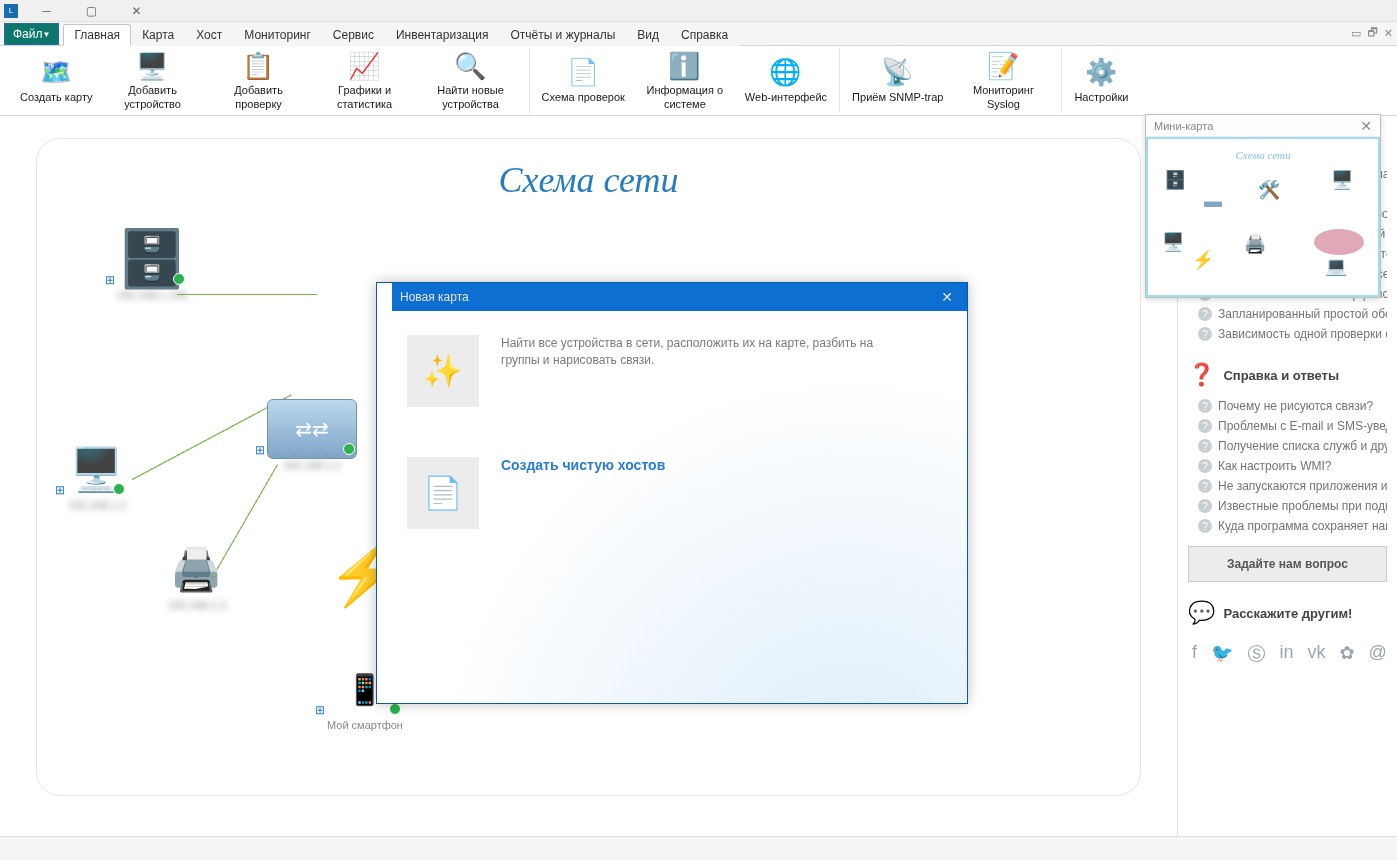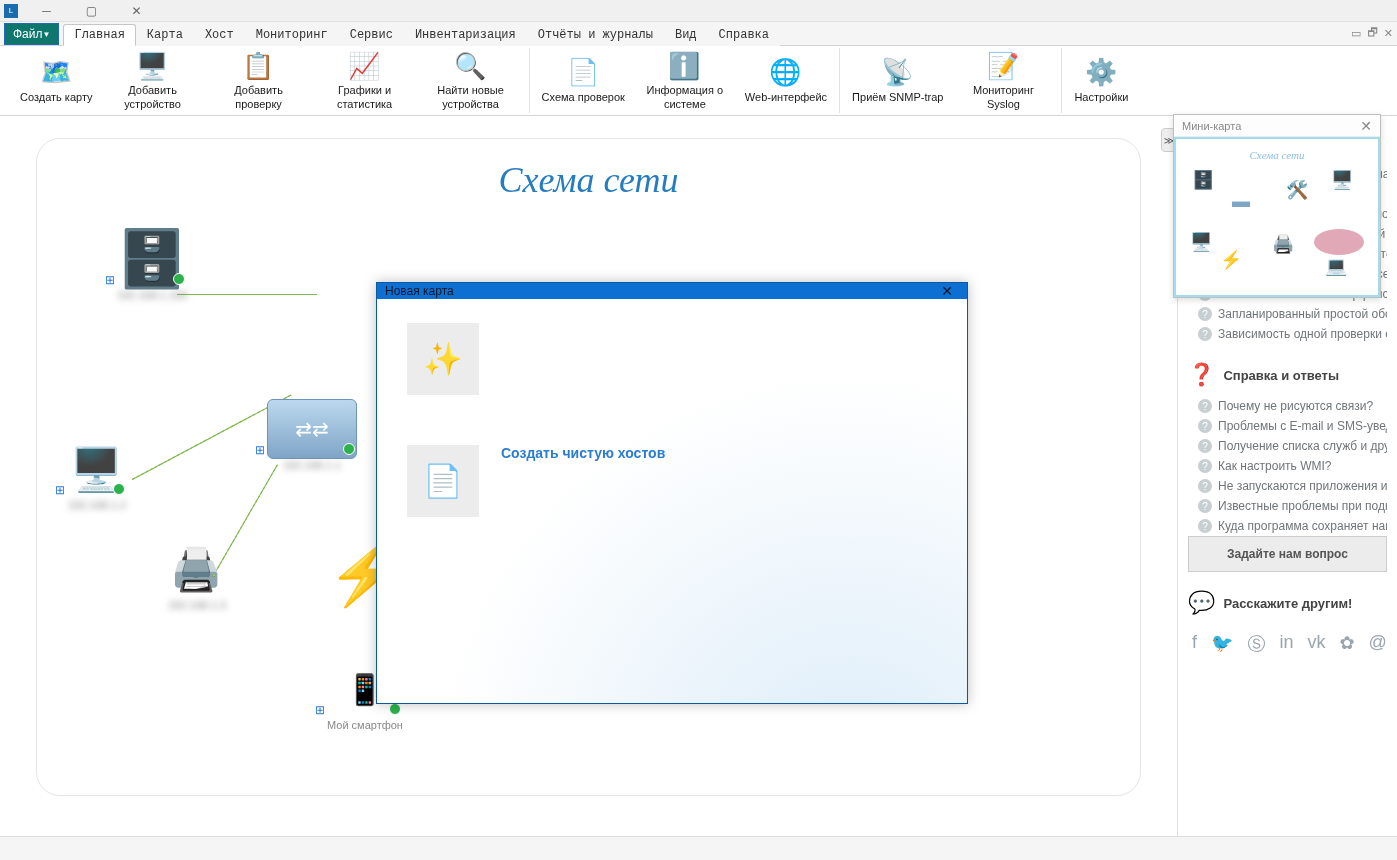--- a/index.html
+++ b/index.html
@@ -10,21 +10,21 @@
 .titlebar { height: 22px; background: #f0f0f0; display: flex; align-items: center; padding: 0 4px; border-bottom: 1px solid #e0e0e0; }
 .titlebar-icon { width: 14px; height: 14px; background: #1a6caf; margin-right: 6px; display: inline-flex; align-items: center; justify-content: center; color: #fff; font-size: 8px; }
 .titlebar-text { color: #6a6a6a; font-size: 12px; flex: 1; }
 .titlebar-controls { display: flex; }
 .titlebar-btn { width: 45px; height: 22px; display: flex; align-items: center; justify-content: center; color: #666; cursor: pointer; }
 
 
 .menubar { height: 24px; background: #f5f5f5; display: flex; align-items: stretch; border-bottom: 1px solid #d5d5d5; padding-left: 4px; position: relative; }
 .file-btn { background: #0f766e; color: #fff; padding: 0 8px; display: flex; align-items: center; font-size: 12px; cursor: pointer; border: 1px solid #2268b8; margin: 1px 4px 0 0; height: 22px; }
 .file-btn .caret { font-size: 8px; }
-.menutab { padding: 5px 10px; border: 1px solid transparent; display: flex; align-items: center; cursor: pointer; color: #333; background: #f5f5f5; border-top-left-radius: 3px; border-top-right-radius: 3px; margin-top: 2px; height: 22px; font-size: 12px; font-family: Liberation Mono, monospace; }
+.menutab { padding: 5px 10px; border: 1px solid transparent; display: flex; align-items: center; cursor: pointer; color: #333; background: #f5f5f5; border-top-left-radius: 3px; border-top-right-radius: 3px; margin-top: 2px; height: 22px; font-size: 12px; }
 .menutab.active { background: #fff; border: 1px solid #c5c5c5; border-bottom-color: #fff; font-weight: 500; }
 .menubar-right { position: absolute; right: 4px; top: 2px; display: flex; gap: 6px; align-items: center; color: #888; font-size: 11px; }
 .menubar-right span { cursor: pointer; }
 
 
 .ribbon { background: #fff; height: 70px; display: flex; align-items: stretch; border-bottom: 1px solid #d5d5d5; padding: 2px 8px; }
 .ribbon-group { display: flex; align-items: center; gap: 2px; border-right: 1px solid #e3e3e3; padding: 0 6px; }
 .ribbon-group:last-child { border-right: none; }
 .ribbon-btn { display: flex; flex-direction: column; align-items: center; justify-content: center; padding: 2px 6px; min-width: 64px; cursor: pointer; text-align: center; color: #1a1a1a; font-size: 11px; line-height: 1.2; height: 66px; border-radius: 3px; }
 .ribbon-icon { width: 32px; height: 32px; margin-bottom: 2px; display: flex; align-items: center; justify-content: center; font-size: 26px; }
@@ -32,48 +32,48 @@
 
 
 .main { flex: 1; display: flex; background: #fff; overflow: hidden; }
 .canvas { flex: 1; position: relative; background: #fff; }
 .side-collapse { position: absolute; right: 0; top: 12px; width: 16px; height: 24px; background: #eee; border: 1px solid #ccc; display:flex; align-items:center; justify-content:center; color:#555; font-size:10px; cursor:pointer; border-radius:4px 0 0 4px; }
 .sidebar { width: 220px; border-left: 1px solid #e0e0e0; padding: 8px 10px; color: #666; overflow-y: auto; font-size: 12px; }
 .sidebar h3 { font-size: 13px; color: #444; font-weight: 700; margin: 6px 0 8px; display: flex; align-items: center; gap: 8px; }
 .sidebar-icon-big { color: #7fb6d6; font-size: 22px; }
 .sidebar .link-row { display: flex; align-items: center; gap: 6px; padding: 3px 0 3px 10px; cursor: pointer; color: #707579; white-space: nowrap; overflow: hidden; text-overflow: ellipsis; }
 .sidebar .link-row::before { content: "?"; width: 14px; height: 14px; border-radius: 50%; background: #c8cfd3; color: #fff; font-size: 10px; display: inline-flex; align-items: center; justify-content: center; flex-shrink: 0; }
-.sidebar-btn { display: block; width: 100%; padding: 10px; background: #ececec; border: 1px solid #ccc; color: #555; font-weight: 600; cursor: pointer; text-align: center; font-size: 12px; }
+.sidebar-btn { display: block; width: 100%; padding: 10px; background: #ececec; border: 1px solid #ccc; color: #555; font-weight: 600; cursor: pointer; text-align: center; margin-top: 10px; font-size: 12px; }
 .social-row { display: flex; gap: 14px; padding: 8px 4px 0; color: #9aa5ad; font-size: 18px; }
 .social-row span { cursor: pointer; }
 
 
 .net-area { position: absolute; left: 36px; top: 22px; right: 36px; bottom: 40px; border: 1px solid #e5e5e5; border-radius: 24px; padding: 20px; }
 .net-title { text-align: center; color: #267cc1; font-family: "Segoe Script", cursive; font-size: 36px; font-style: italic; margin-top: 0; }
 .device { position: absolute; display: flex; flex-direction: column; align-items: center; font-size: 11px; color: #888; }
 .device .dev-icon { width: 60px; height: 60px; display: flex; align-items: center; justify-content: center; font-size: 42px; }
 .device .win { position: absolute; left: -12px; bottom: 14px; width: 14px; height: 14px; color: #2b7cd3; font-size: 12px; }
 .device .status { position: absolute; right: 2px; bottom: 16px; width: 12px; height: 12px; border-radius: 50%; background: #2bb24c; border: 1px solid #fff; }
 .blur { filter: blur(3px); }
 .line { position: absolute; background: #7fb84c; height: 1px; transform-origin: 0 0; border-top: 1px dashed #7fb84c; }
 .lightning { position: absolute; color: #ffd400; font-size: 60px; -webkit-text-stroke: 1px #333; }
 
 
 .dialog { position: absolute; left: 376px; top: 282px; width: 592px; height: 422px; background: #fff; border: 1px solid #0c59a3; box-shadow: 0 0 12px rgba(0,0,0,.25); background-image: radial-gradient(circle at 80% 120%, rgba(60,150,220,.18), transparent 60%); }
-.dialog-titlebar { height: 16px; background: #0c6fd1; color: #0f172a; display: flex; align-items: center; padding: 0 8px; font-size: 12px; }
+.dialog-titlebar { height: 28px; background: #0c6fd1; color: #e5e5e5; display: flex; align-items: center; padding: 0 8px; font-size: 12px; margin-left: 15px; }
 .dialog-titlebar .close { margin-left: auto; width: 24px; text-align: center; cursor: pointer; font-size: 14px; }
 .dialog-body { padding: 24px 30px; }
 .dialog-heading { color: #2b7cd3; font-size: 15px; text-align: center; margin-bottom: 40px; }
 .option-row { display: flex; gap: 22px; align-items: flex-start; margin-bottom: 50px; }
 .option-icon-box { width: 72px; height: 72px; background: #ececec; display: flex; align-items: center; justify-content: center; color: #7a7a7a; font-size: 32px; flex-shrink: 0; cursor: pointer; }
 .option-title { color: #2b7cd3; font-size: 14px; font-weight: 600; margin-bottom: 8px; cursor: pointer; }
 .option-desc { color: #7a7a7a; font-size: 12px; line-height: 1.4; max-width: 380px; }
 
 
-.minimap { position: absolute; right: 16px; top: 114px; width: 208px; height: 184px; background: #fdfdfd; border: 1px solid #c0c0c0; box-shadow: 0 2px 6px rgba(0,0,0,.15); }
+.minimap { position: absolute; right: 16px; top: 114px; width: 236px; height: 184px; background: #fdfdfd; border: 1px solid #c0c0c0; box-shadow: 0 2px 6px rgba(0,0,0,.15); }
 .minimap-title { height: 22px; display: flex; align-items: center; padding: 0 8px; font-size: 11px; color: #888; border-bottom: 1px solid #eee; }
 .minimap-title .close { margin-left: auto; cursor: pointer; color: #888; font-size: 14px; }
 .minimap-body { position: relative; height: 160px; border: 2px solid #9fdcec; margin: 0; background: #fff; }
 .minimap-body .mini-title { position: absolute; top: 10px; left: 50%; transform: translateX(-50%); color: #8abfe2; font-style: italic; font-size: 11px; font-family: "Segoe Script", cursive; }
 .mini-dev { position: absolute; font-size: 18px; }
 .mini-cloud { position: absolute; width: 50px; height: 26px; background: #e1a8b8; border-radius: 50%; right: 14px; bottom: 40px; }
 
 .statusbar { height: 24px; background: #f5f5f5; border-top: 1px solid #ddd; }
 </style>
 </head>
@@ -264,20 +264,21 @@
 <div class="dialog">
   <div class="dialog-titlebar">
     <span>Новая карта</span>
     <span class="close">✕</span>
   </div>
   <div class="dialog-body">
 
     <div class="option-row">
       <div class="option-icon-box">✨</div>
       <div>
+        <div class="option-desc">Найти все устройства в сети, расположить их на карте, разбить на группы и нарисовать связи.</div>
       </div>
     </div>
 
     <div class="option-row">
       <div class="option-icon-box">📄</div>
       <div>
         <div class="option-title">Создать чистую хостов</div>
       </div>
     </div>
   </div>

